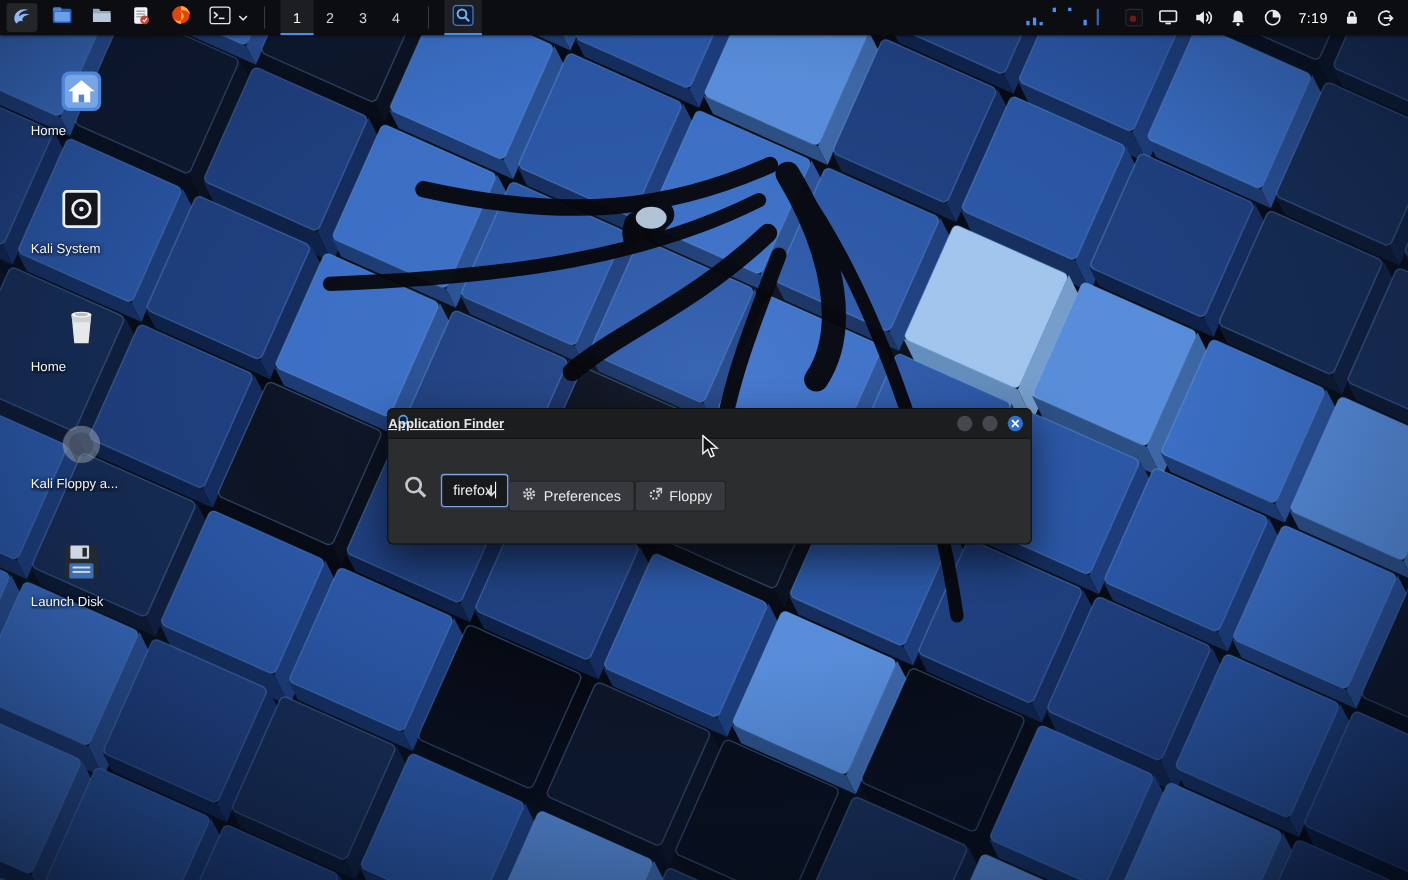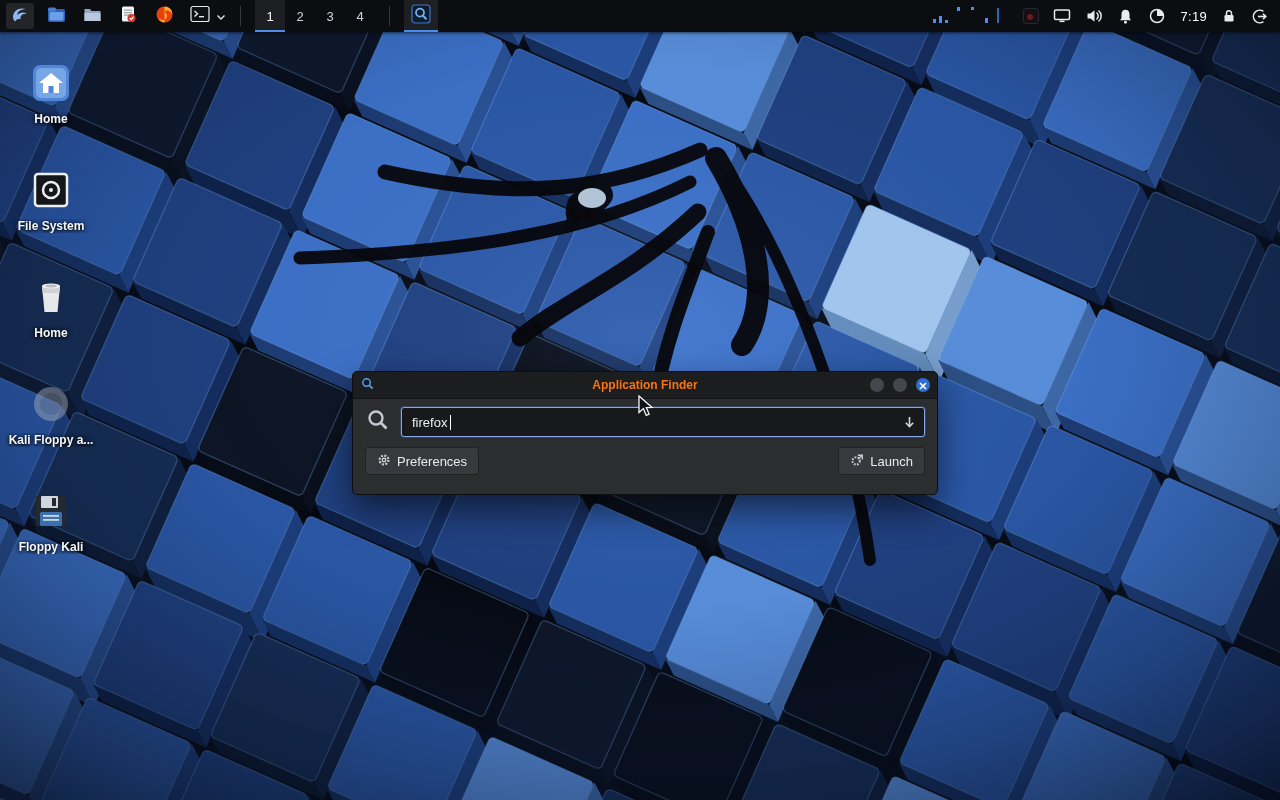--- a/index.html
+++ b/index.html
@@ -46,21 +46,21 @@
     width:16px; height:16px; border-radius:3px; background:#121014; border:1px solid #2a2a2e;
     position:relative;
   }
   .indicator::after {
     content:""; position:absolute; left:3px; bottom:3px; width:6px; height:6px;
     border-radius:50%; background:#6e1a1a;
   }
 
   
   .dicon {
-    position:absolute; left:5px; width:92px; text-align:center; z-index:2; cursor:default;font-weight:bold;
+    position:absolute; left:28px; width:92px; text-align:left; z-index:2; cursor:default;
   }
   .dicon .art { height:48px; display:flex; align-items:flex-end; justify-content:center; }
   .dicon .lbl {
     margin-top:8px; font-size:12px; color:#f4f6f8;
     text-shadow:0 1px 3px rgba(0,0,0,.95), 0 0 6px rgba(0,0,0,.8);
     white-space:nowrap; overflow:hidden; text-overflow:ellipsis;
   }
 
   
   .finder {
@@ -68,27 +68,27 @@
     background:#2b2d2f; border:1px solid #0e0f10; border-radius:5px;
     box-shadow:0 14px 34px rgba(0,0,0,.55);
     display:flex; flex-direction:column;
   }
   .titlebar {
     height:27px; background:#1b1d1f; border-radius:4px 4px 0 0;
     display:flex; align-items:center; padding:0 7px; position:relative;
     border-bottom:1px solid #121314;
   }
   .titlebar .title {
-    position:absolute; left:0; right:0; text-align:center;
-    font-size:12px; font-weight:bold; color:#f97316; pointer-events:none;
+    position:absolute; left:0; right:0; 
+    font-size:12px; font-weight:bold; color:#e5e5e5; pointer-events:none;text-decoration:underline;
   }
   .tb-controls { margin-left:auto; display:flex; align-items:center; gap:9px; z-index:1; }
   .tb-btn { width:14px; height:14px; border-radius:50%; background:#44484c; }
   .tb-btn.close { background:#2f6fd0; display:flex; align-items:center; justify-content:center; }
-  .fbody { flex:1; padding:8px 12px 10px 12px; display:flex; flex-direction:column; }
+  .fbody { flex:1; padding:8px 12px 10px 12px; display:flex; flex-direction:row; }
   .search-row { display:flex; align-items:center; gap:10px; }
   .fake-input {
     flex:1; height:30px; background:#17191b; border:1px solid #86a6e8;
     box-shadow:0 0 0 1px rgba(70,110,200,.35);
     border-radius:3px; display:flex; align-items:center; padding:0 10px; position:relative;
   }
   .fake-input .q { font-size:13px; color:#eceef0; }
   .caret { display:inline-block; width:1px; height:15px; background:#ffffff; margin-left:3px; }
   .input-arrow { position:absolute; right:7px; top:7px; }
   .btn-row { display:flex; align-items:center; justify-content:space-between; margin-top:10px; }
@@ -1362,21 +1362,21 @@
 </div>
 
 <div class="dicon" style="top:163px">
   <div class="art">
     <svg width="42" height="42" viewBox="0 0 42 42">
       <rect x="5" y="5" width="32" height="32" rx="3" fill="#14161a" stroke="#eceef2" stroke-width="2.5"></rect>
       <circle cx="21" cy="21" r="8" fill="none" stroke="#eceef2" stroke-width="2.5"></circle>
       <circle cx="21" cy="21" r="2" fill="#eceef2"></circle>
     </svg>
   </div>
-  <div class="lbl">File System</div>
+  <div class="lbl">Kali System</div>
 </div>
 
 <div class="dicon" style="top:270px">
   <div class="art">
     <svg width="42" height="42" viewBox="0 0 42 42">
       <path d="M12,10 L30,10 L27.5,36 L14.5,36 Z" fill="#e7e8ea"></path>
       <path d="M12,10 L30,10 L29.3,17 L12.7,17 Z" fill="#cfd1d5"></path>
       <ellipse cx="21" cy="10" rx="9" ry="2.6" fill="#f5f6f8"></ellipse>
       <ellipse cx="21" cy="10" rx="6" ry="1.6" fill="#b9bcc2"></ellipse>
     </svg>
@@ -1398,21 +1398,21 @@
   <div class="art">
     <svg width="42" height="42" viewBox="0 0 42 42">
       <path d="M6,6 L33,6 L36,9 L36,36 L6,36 Z" fill="#23292f"></path>
       <rect x="11" y="6" width="17" height="12" rx="1" fill="#cfd8e0"></rect>
       <rect x="22" y="8" width="4" height="8" fill="#23292f"></rect>
       <rect x="10" y="22" width="22" height="14" rx="1.5" fill="#3b6fb0"></rect>
       <rect x="13" y="25" width="16" height="1.8" fill="#cfd8e0"></rect>
       <rect x="13" y="29" width="16" height="1.8" fill="#cfd8e0"></rect>
     </svg>
   </div>
-  <div class="lbl">Floppy Kali</div>
+  <div class="lbl">Launch Disk</div>
 </div>
 
 <div class="finder">
   <div class="titlebar">
     <span>
       <svg width="15" height="15" viewBox="0 0 16 16">
         <circle cx="7" cy="7" r="4" fill="#0f1a2c" stroke="#5aa0e8" stroke-width="1.6"></circle>
         <line x1="10" y1="10" x2="13.5" y2="13.5" stroke="#5aa0e8" stroke-width="1.8"></line>
       </svg>
     </span>
@@ -1461,21 +1461,21 @@
         <span>Preferences</span>
       </div>
       <div class="btn">
         <span>
           <svg width="14" height="14" viewBox="0 0 16 16">
             <circle cx="7" cy="9" r="4.2" fill="none" stroke="#c9ced4" stroke-width="2.2" stroke-dasharray="2 1.5"></circle>
             <path d="M9,2.5 L14,2.5 L14,7.5" fill="none" stroke="#c9ced4" stroke-width="1.6"></path>
             <line x1="14" y1="2.5" x2="9.5" y2="7" stroke="#c9ced4" stroke-width="1.6"></line>
           </svg>
         </span>
-        <span>Launch</span>
+        <span>Floppy</span>
       </div>
     </div>
   </div>
 </div>
 
 <div class="cursor">
   <svg width="20" height="22" viewBox="0 0 20 22">
     <path d="M2,1 L2,17.5 L6.4,13.6 L9.2,20.3 L12.1,19.1 L9.3,12.6 L15,12.4 Z" fill="#111318" stroke="#f2f4f7" stroke-width="1.3"></path>
   </svg>
 </div>

